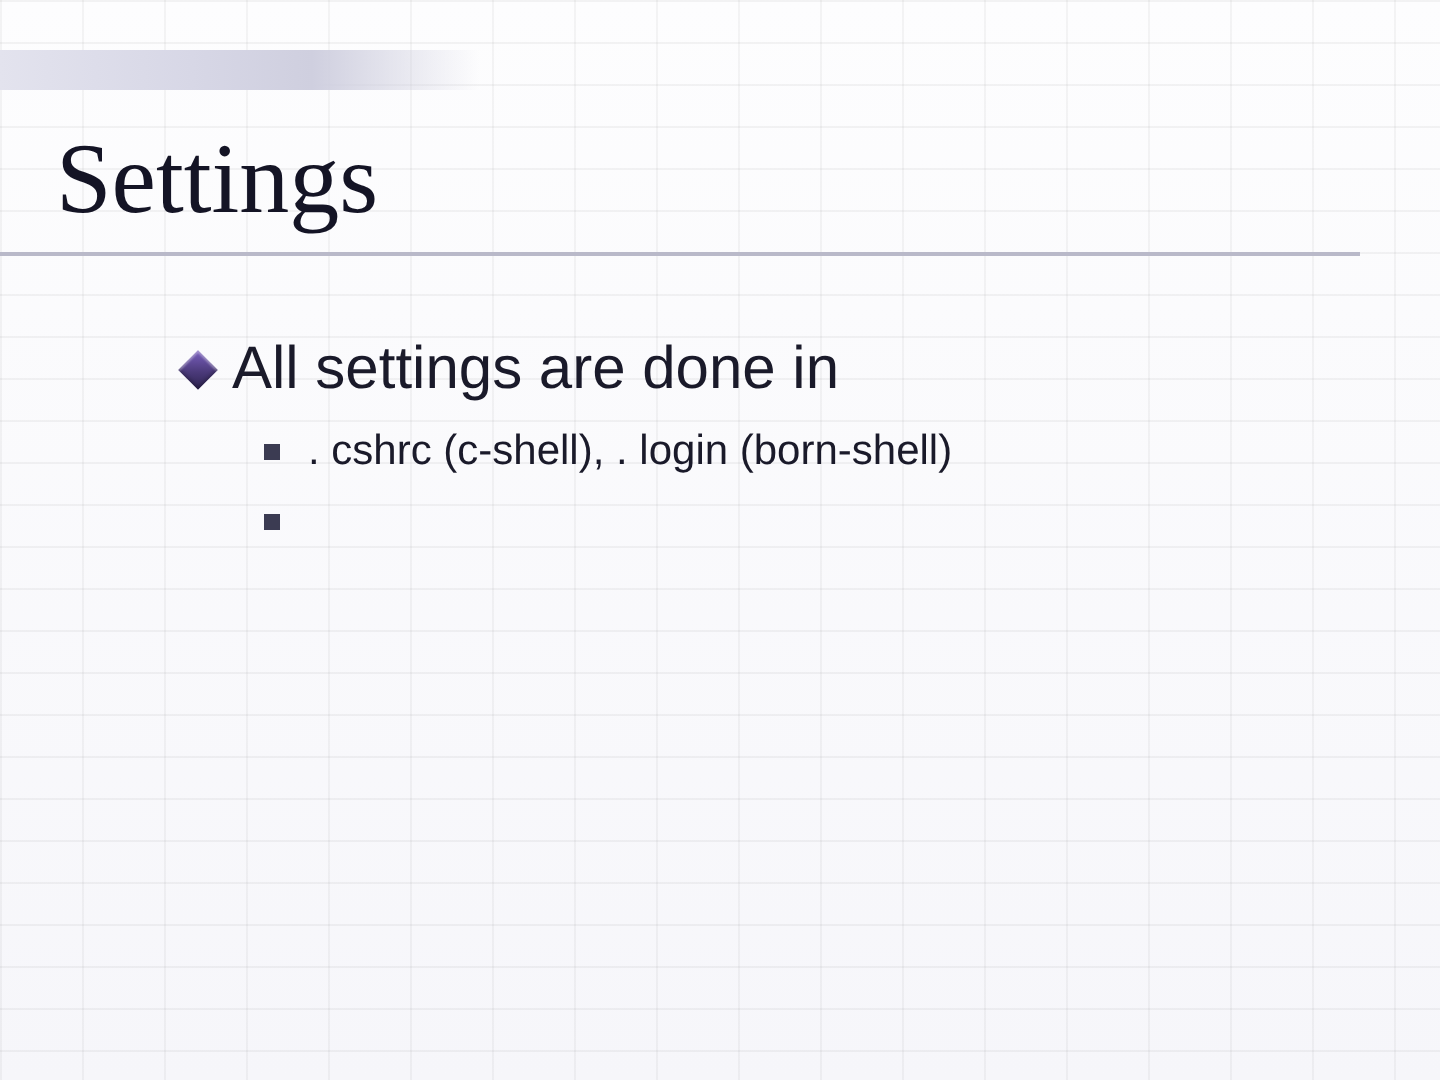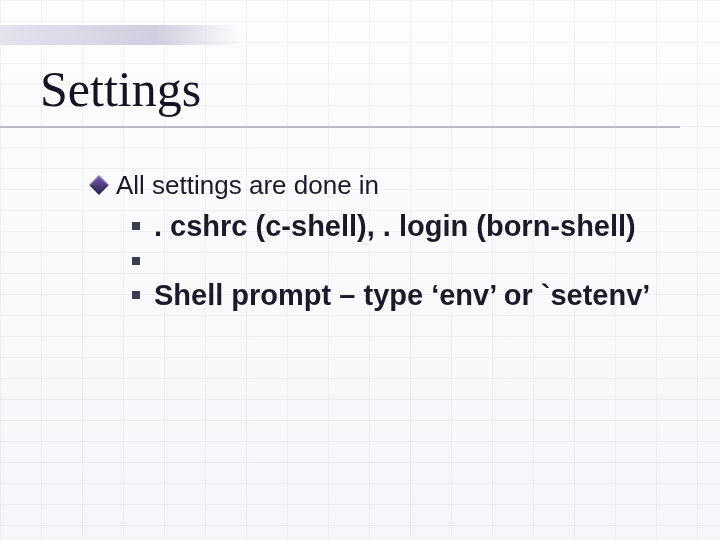--- a/index.html
+++ b/index.html
@@ -30,21 +30,21 @@
     position: absolute;
     top: 25px;
     left: 0;
     width: 240px;
     height: 20px;
     background: linear-gradient(90deg,
       #e3e3ee 0%, #d7d7e6 40%, #cfcfdf 65%, rgba(207,207,223,0) 100%);
   }
   .title {
     position: absolute;
-    left: 40px;
+    left: 28px;
     top: 60px;
     font-family: "Times New Roman", Georgia, serif;
     font-size: 50px;
     font-weight: 400;
     letter-spacing: 0px;
     color: #141425;
   }
   .title-rule {
     position: absolute;
     left: 0;
@@ -70,43 +70,42 @@
     width: 14px;
     height: 14px;
     margin-top: 12px;
     margin-right: 10px;
     flex: 0 0 auto;
     transform: rotate(45deg);
     background: linear-gradient(135deg, #7a5fbf 0%, #4b3a7a 55%, #2d2350 100%);
     box-shadow: inset -1px -1px 2px rgba(0,0,0,0.25), inset 1px 1px 1px rgba(255,255,255,0.35);
   }
   .l1-text {
-    font-size: 26px;
+    font-size: 30px;
     line-height: 38px;
   }
   .sub {
     margin: 6px 0 14px 40px;
   }
   .l2 {
     display: flex;
     align-items: flex-start;
     margin-bottom: 3px;
   }
   .l2 .sq {
     width: 8px;
     height: 8px;
     background: #3b3b52;
     margin-top: 12px;
     margin-right: 14px;
     flex: 0 0 auto;
   }
   .l2-text {
-    font-size: 29px;
+    font-size: 21px;
     line-height: 32px;
-    font-weight: bold;
   }
 </style>
 </head>
 <body>
 
 <div class="slide">
   <div class="top-accent"></div>
 
   <div class="title">Settings</div>
   <hr class="title-rule">
@@ -120,21 +119,15 @@
     <div class="sub">
       <div class="l2">
         <span class="sq"></span>
         <span class="l2-text">. cshrc (c-shell), . login (born-shell)</span>
       </div>
       <div class="l2">
         <span class="sq"></span>
       </div>
     </div>
 
-    <div class="sub">
-      <div class="l2">
-        <span class="sq"></span>
-        <span class="l2-text">Shell prompt – type ‘env’ or `setenv’</span>
-      </div>
-    </div>
 
   </div>
 </div>
 
 </body></html>

